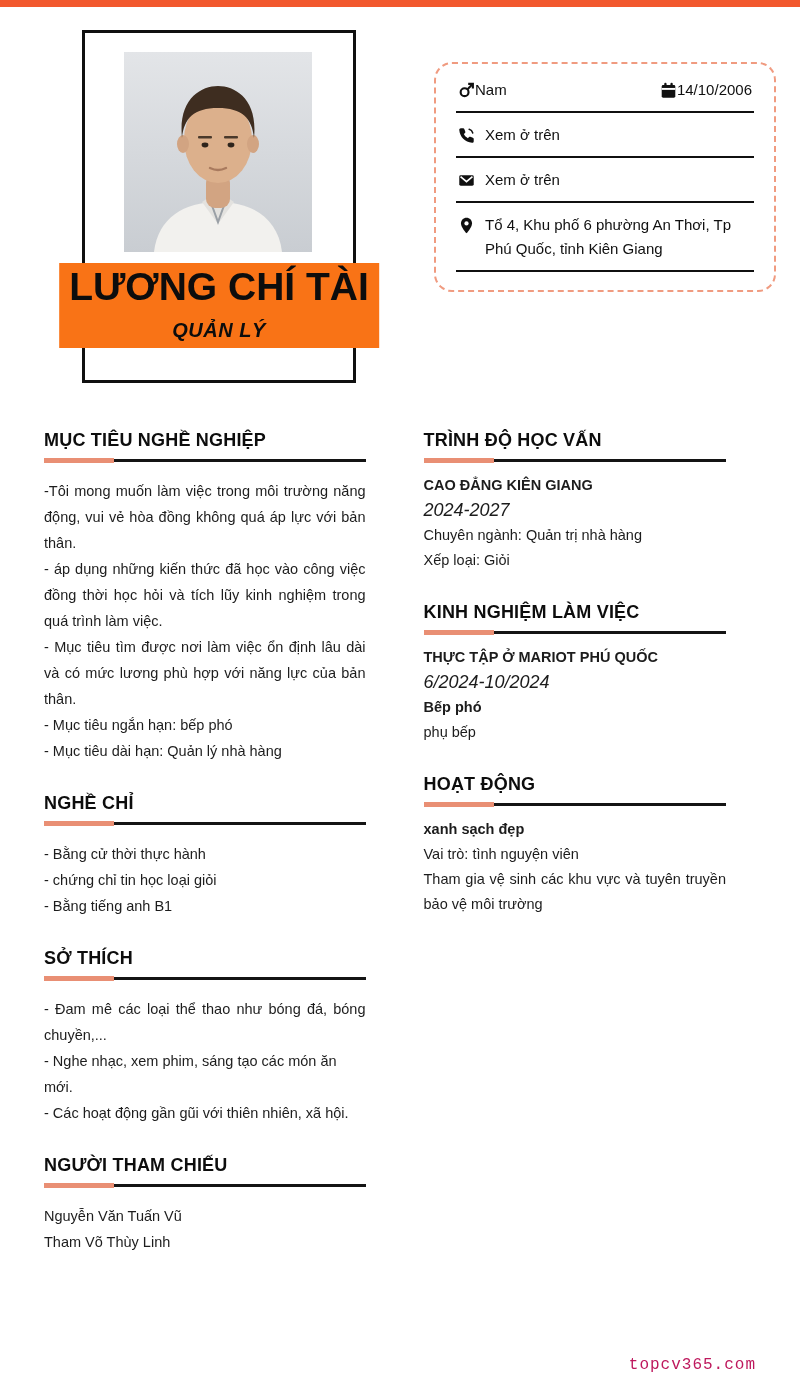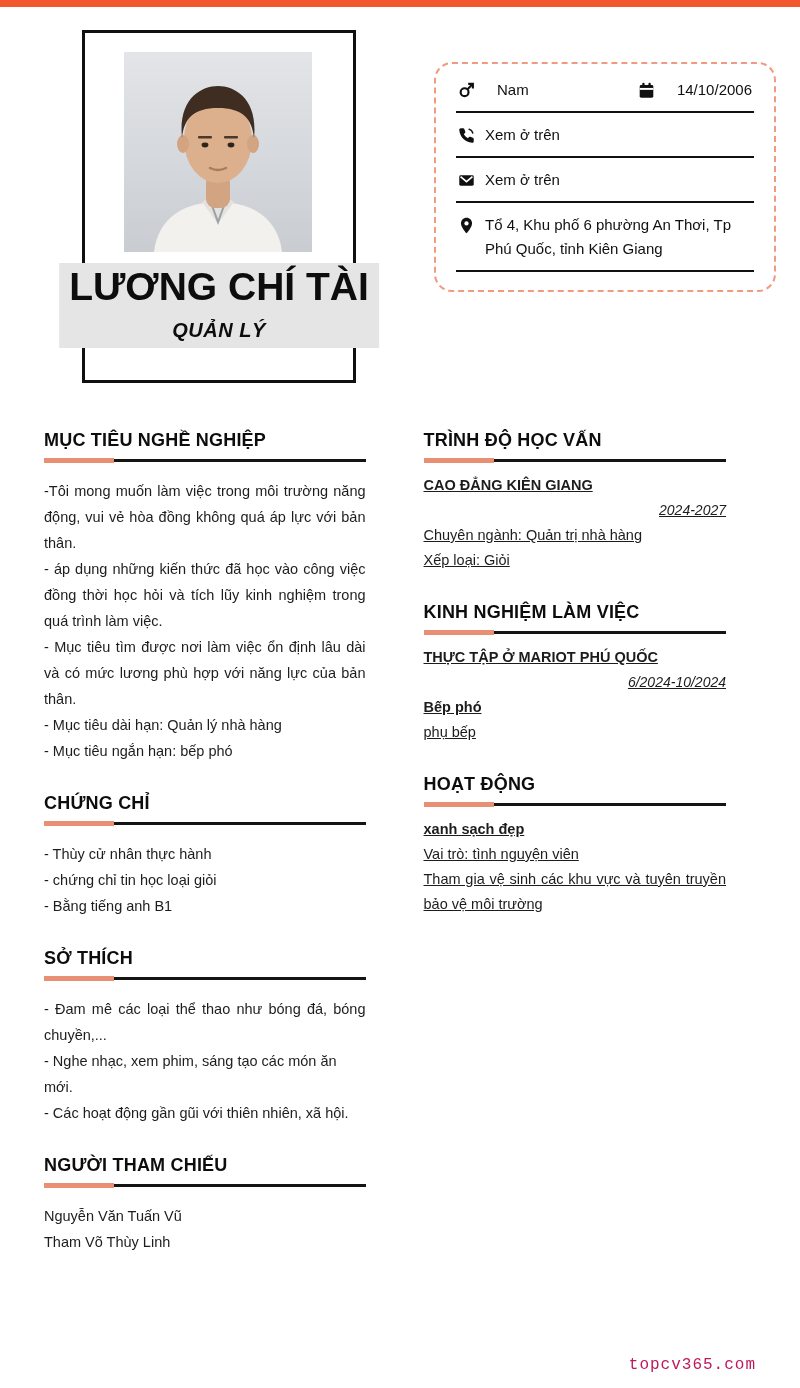--- a/index.html
+++ b/index.html
@@ -18,56 +18,56 @@
   .header { position:absolute; top:0; left:0; width:800px; height:400px; }
   .photo-frame {
     position:absolute; left:82px; top:30px; width:274px; height:353px;
     border:3px solid #101010;
   }
   .photo {
     position:absolute; left:124px; top:52px; width:188px; height:200px;
   }
   .name-block {
     position:absolute; left:219px; top:263px; transform:translateX(-50%);
-    background:#e5e5e5; padding:2px 10px 6px 10px; text-align:center; white-space:nowrap;
+    background:#f97316; padding:2px 10px 6px 10px; text-align:center; white-space:nowrap;
   }
   .cv-name { font-size:39px; font-weight:bold; color:#0d0d0d; letter-spacing:0px; line-height:1.15; }
   .cv-title { font-size:20px; font-weight:bold; color:#0d0d0d; margin-top:9px; letter-spacing:0.5px;font-style:italic; }
   
   .contact-box {
     position:absolute; left:434px; top:62px; width:342px; min-height:208px;
     border:2px dashed #f09b80; border-radius:18px;
     padding:4px 20px 18px 20px;
   }
   .contact-row {
     display:flex; align-items:flex-start; gap:10px;
     padding:10px 2px 9px 2px; border-bottom:2px solid #101010;
     font-size:15px; color:#101010; line-height:24px;
   }
   .contact-row .grow { flex:1; }
-  .contact-pair { display:flex; align-items:center; gap:22px; }
+  .contact-pair { display:flex; align-items:center; gap:0; }
   .contact-row svg, .contact-pair svg { flex:0 0 auto; margin-top:4px; }
   .contact-pair svg { margin-top:0; }
   .row-split { justify-content:space-between; }
   
   .main { position:absolute; top:430px; left:0; width:726px; display:flex; }
   .col-left  { width:338px; margin-left:44px; }
   .col-right { width:318px; margin-left:58px; }
   .section { margin-bottom:29px; }
   .sec-heading { font-size:18px; font-weight:bold; color:#0d0d0d; letter-spacing:0.2px; }
   .sec-rule { margin-top:7px; display:flex; align-items:center; height:5px; }
   .sec-rule .accent { width:70px; height:5px; background:#e98f74; }
   .sec-rule .line   { flex:1; height:3px; background:#141414; }
   .sec-body { margin-top:15px; font-size:14.5px; line-height:26px; color:#1d1d1d; }
   .para { text-align:justify; }
   .entry-title  { font-weight:bold; font-size:14.5px; line-height:25px; }
-  .entry-period { font-style:italic; font-size:14px; line-height:25px;text-align:right; }
+  .entry-period { font-style:italic; font-size:18px; line-height:25px; }
   .entry-line   { font-size:14.5px; line-height:25px; }
   .entry-line.bold { font-weight:bold; }
-  .sec-body-tight { margin-top:10px; font-size:14.5px; line-height:25px;text-decoration:underline; }
+  .sec-body-tight { margin-top:10px; font-size:14.5px; line-height:25px; }
   
   .footer-mark {
     position:absolute; right:44px; bottom:14px;
     font-family:"Liberation Mono","DejaVu Sans Mono",monospace;
     font-size:16px; color:#be185d; letter-spacing:1px;
   }
 </style>
 </head>
 <body>
 
@@ -169,34 +169,34 @@
     <div class="section">
       <div class="sec-heading">MỤC TIÊU NGHỀ NGHIỆP</div>
       <div class="sec-rule">
           <span class="accent"></span>
           <span class="line"></span>
         </div>
       <div class="sec-body">
         <p class="para">-Tôi mong muốn làm việc trong môi trường năng động, vui vẻ hòa đồng không quá áp lực với bản thân.</p>
         <p class="para">- áp dụng những kiến thức đã học vào công việc đồng thời học hỏi và tích lũy kinh nghiệm trong quá trình làm việc.</p>
         <p class="para">- Mục tiêu tìm được nơi làm việc ổn định lâu dài và có mức lương phù hợp với năng lực của bản thân.</p>
+        <p>- Mục tiêu ngắn hạn: bếp phó</p>
         <p>- Mục tiêu dài hạn: Quản lý nhà hàng</p>
-        <p>- Mục tiêu ngắn hạn: bếp phó</p>
-      </div>
-    </div>
-
-
-    <div class="section">
-      <div class="sec-heading">CHỨNG CHỈ</div>
-      <div class="sec-rule">
-          <span class="accent"></span>
-          <span class="line"></span>
-        </div>
-      <div class="sec-body">
-        <p>- Thùy cử nhân thực hành</p>
+      </div>
+    </div>
+
+
+    <div class="section">
+      <div class="sec-heading">NGHỀ CHỈ</div>
+      <div class="sec-rule">
+          <span class="accent"></span>
+          <span class="line"></span>
+        </div>
+      <div class="sec-body">
+        <p>- Bằng cử thời thực hành</p>
         <p>- chứng chỉ tin học loại giỏi</p>
         <p>- Bằng tiếng anh B1</p>
       </div>
     </div>
 
     <div class="section">
       <div class="sec-heading">SỞ THÍCH</div>
       <div class="sec-rule">
           <span class="accent"></span>
           <span class="line"></span>

